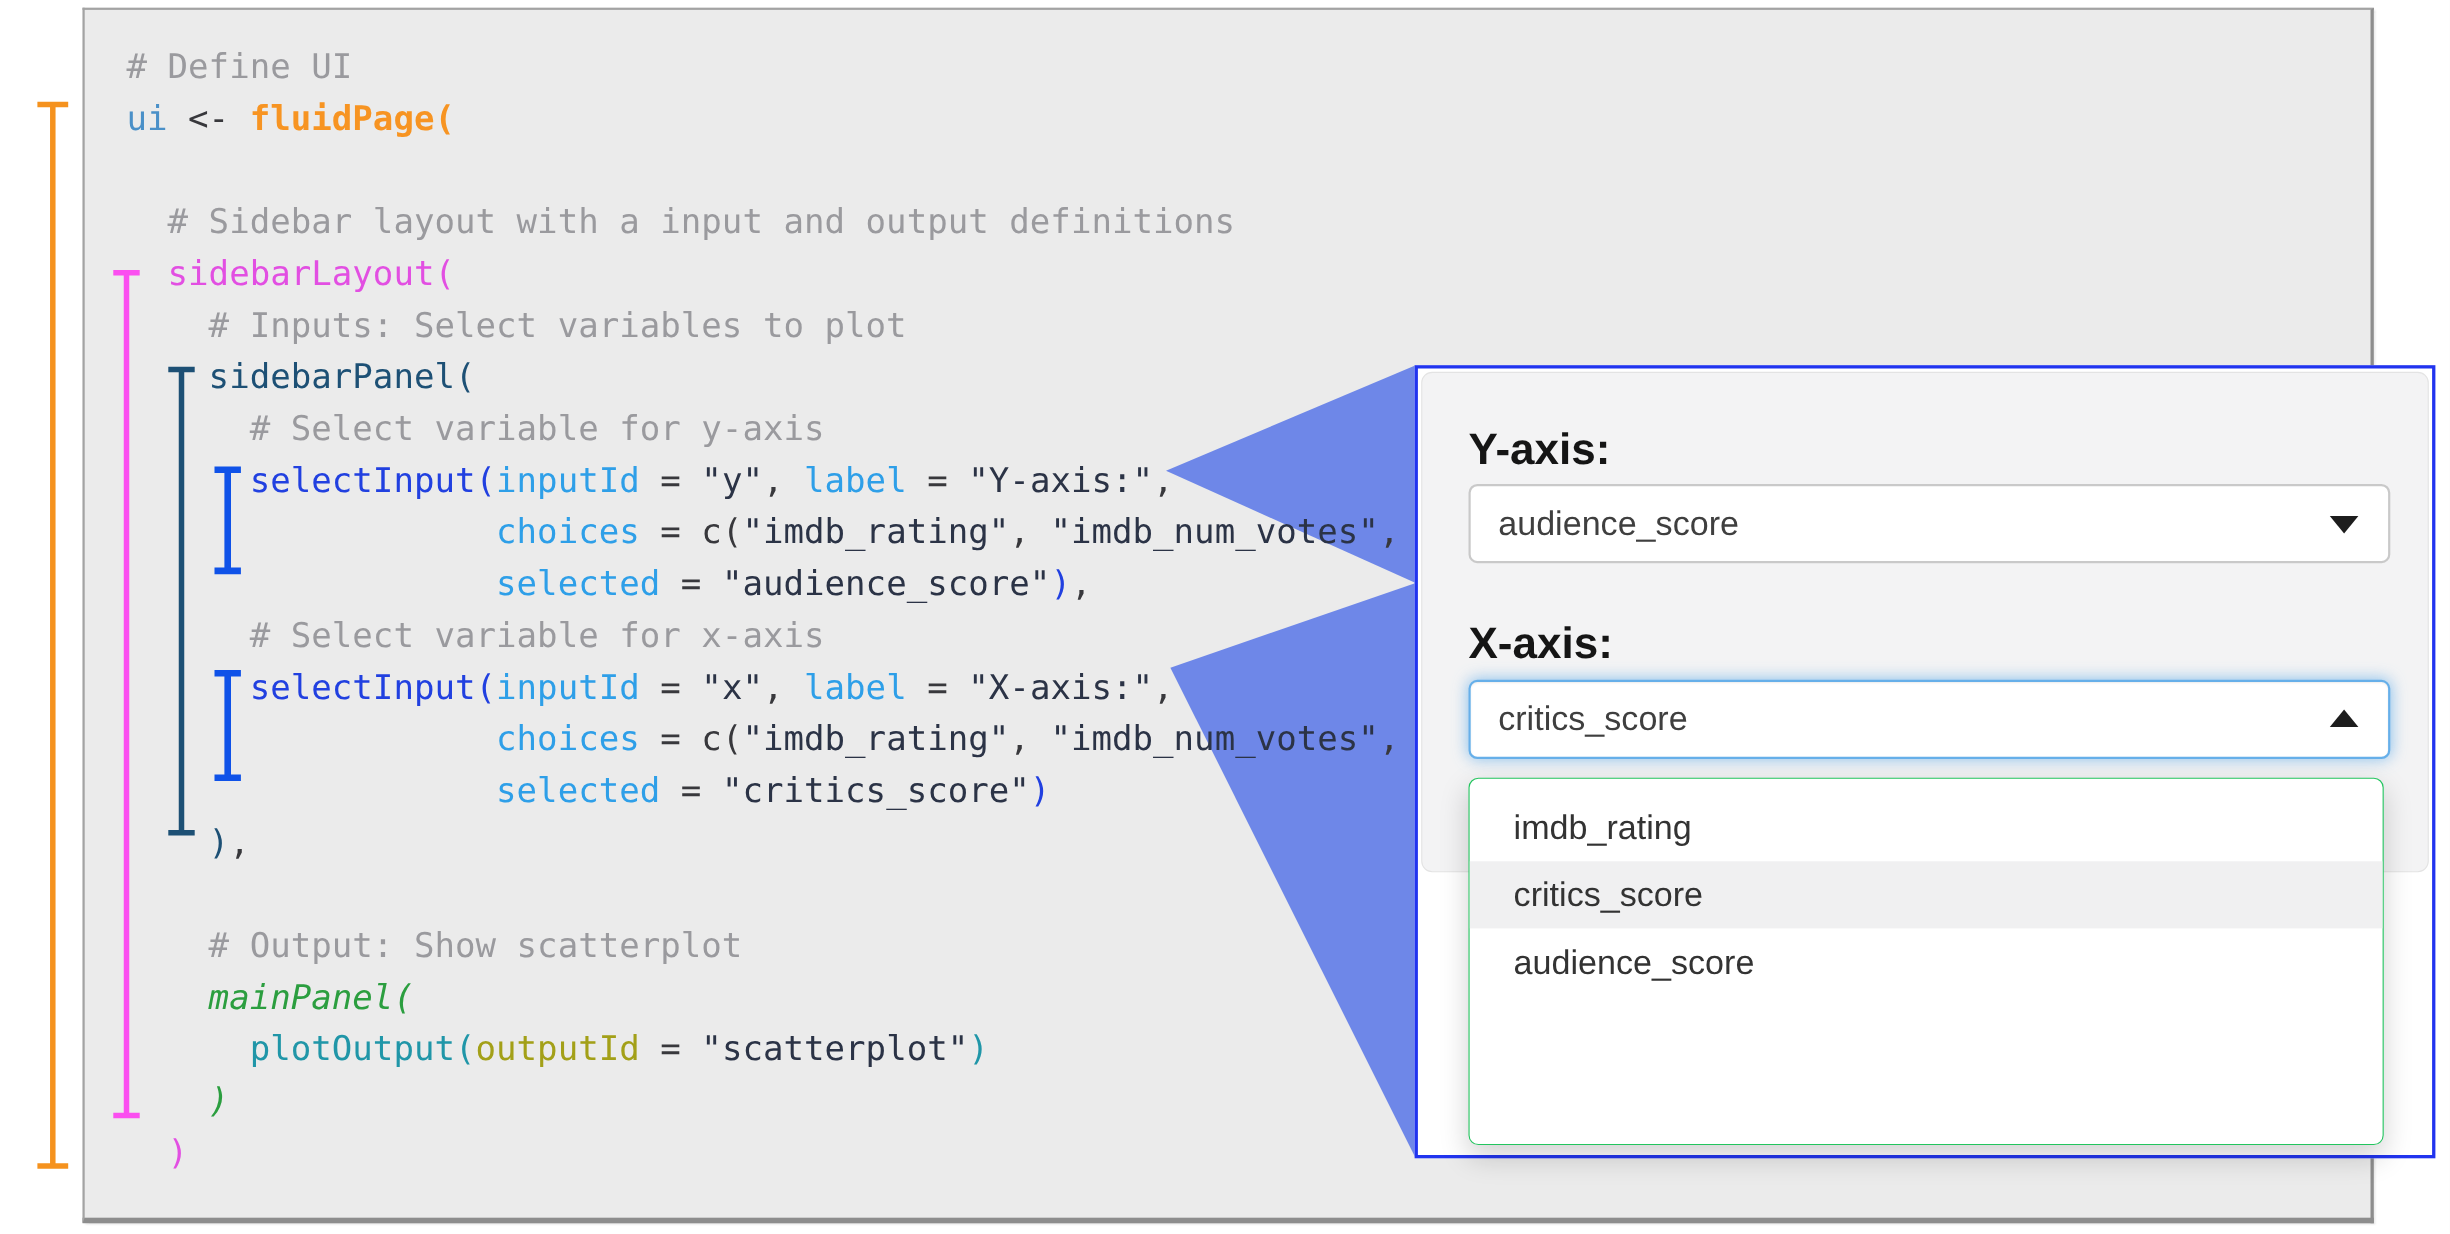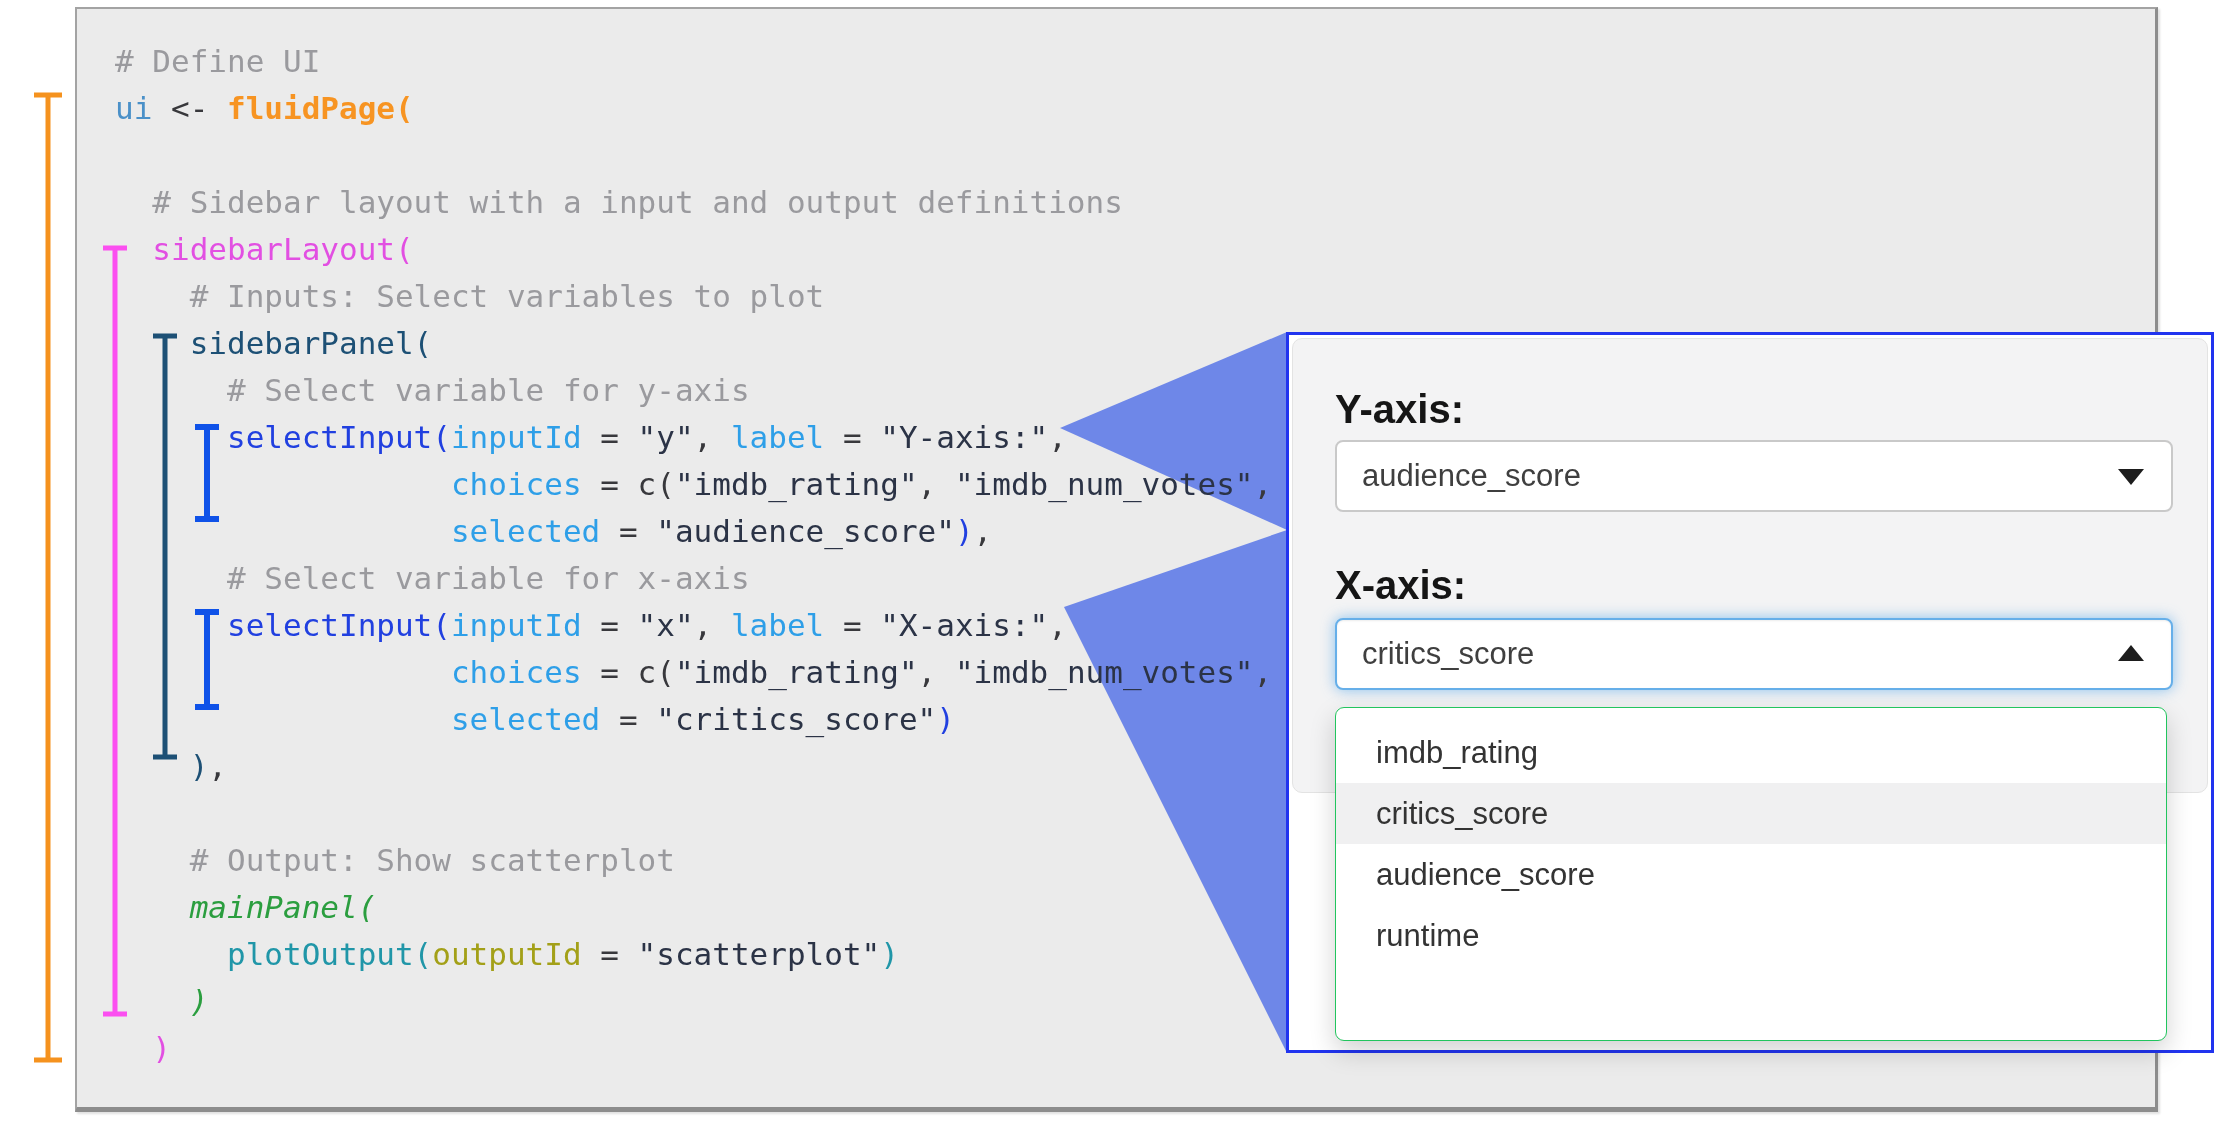--- a/index.html
+++ b/index.html
@@ -106,17 +106,16 @@
 
     <div class="select-box focused" style="top:283px;">
       <span class="value">critics_score</span>
       <span class="caret up"></span>
     </div>
 
     <div class="dropdown" id="x-dropdown">
         <div class="item">imdb_rating</div>
         <div class="item hl">critics_score</div>
         <div class="item">audience_score</div>
-        <div class="item">runtime</div>
       </div>
   </div>
 
 </div>
 
 </body></html>

